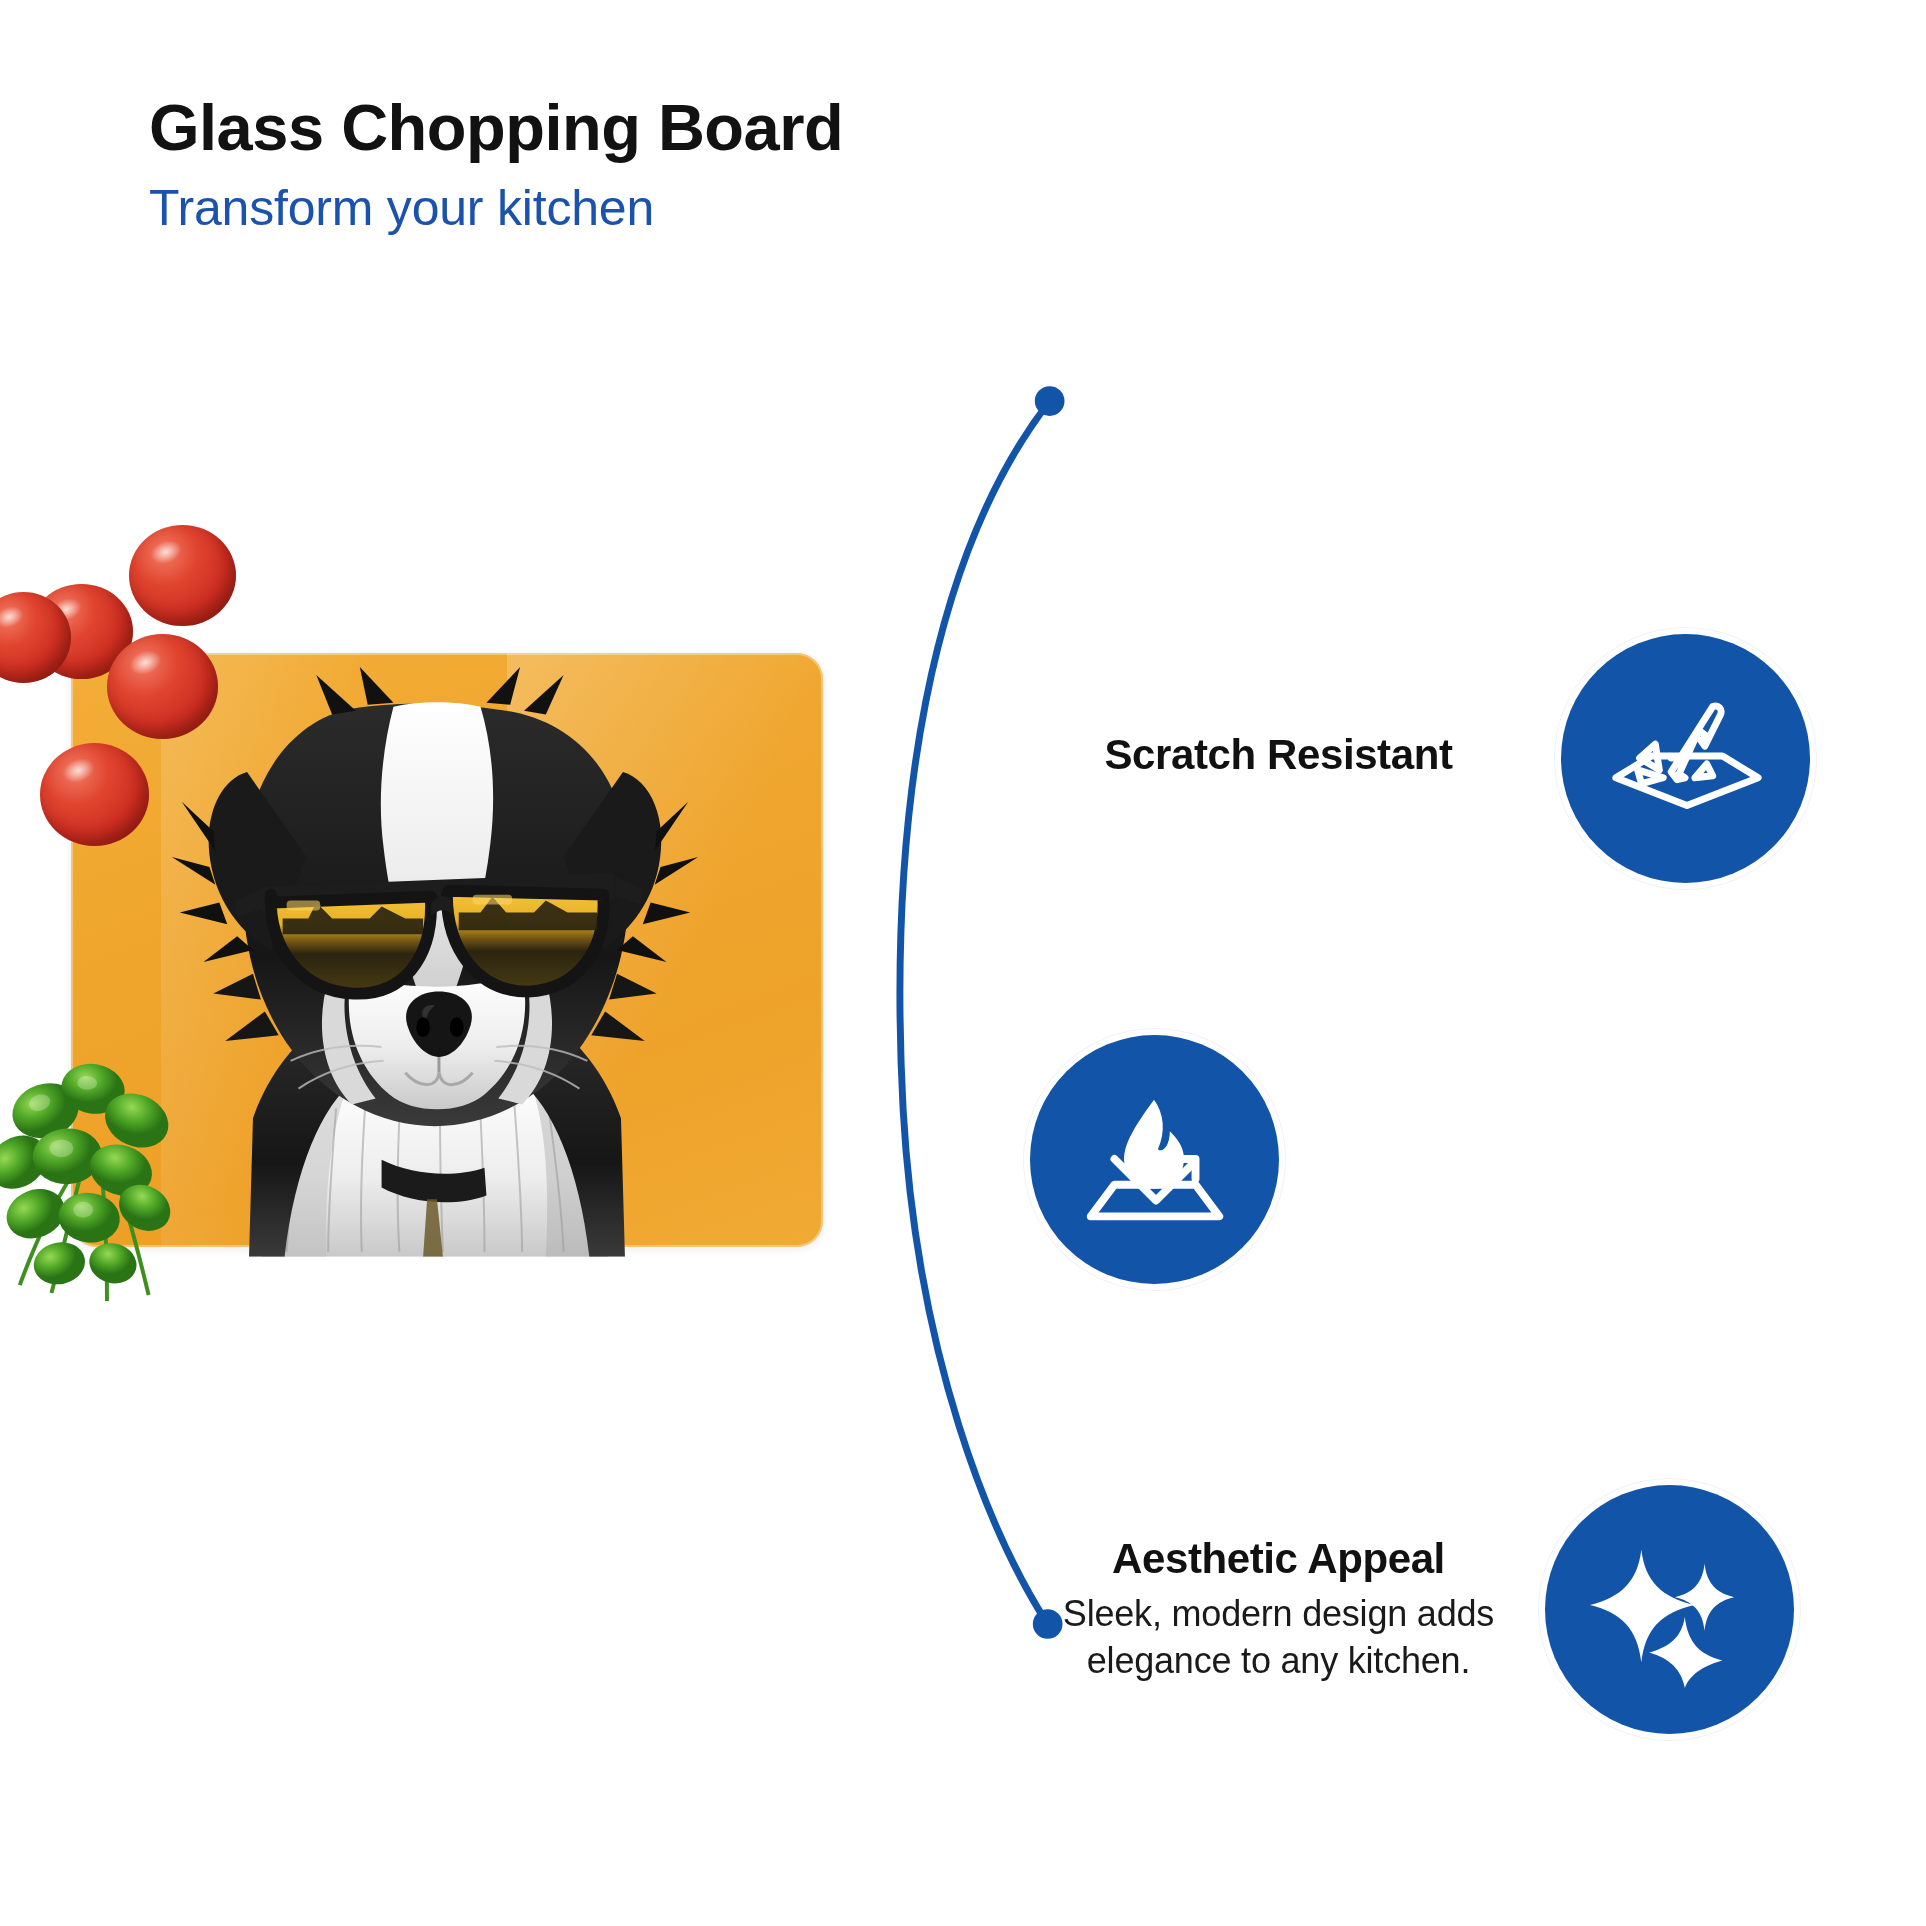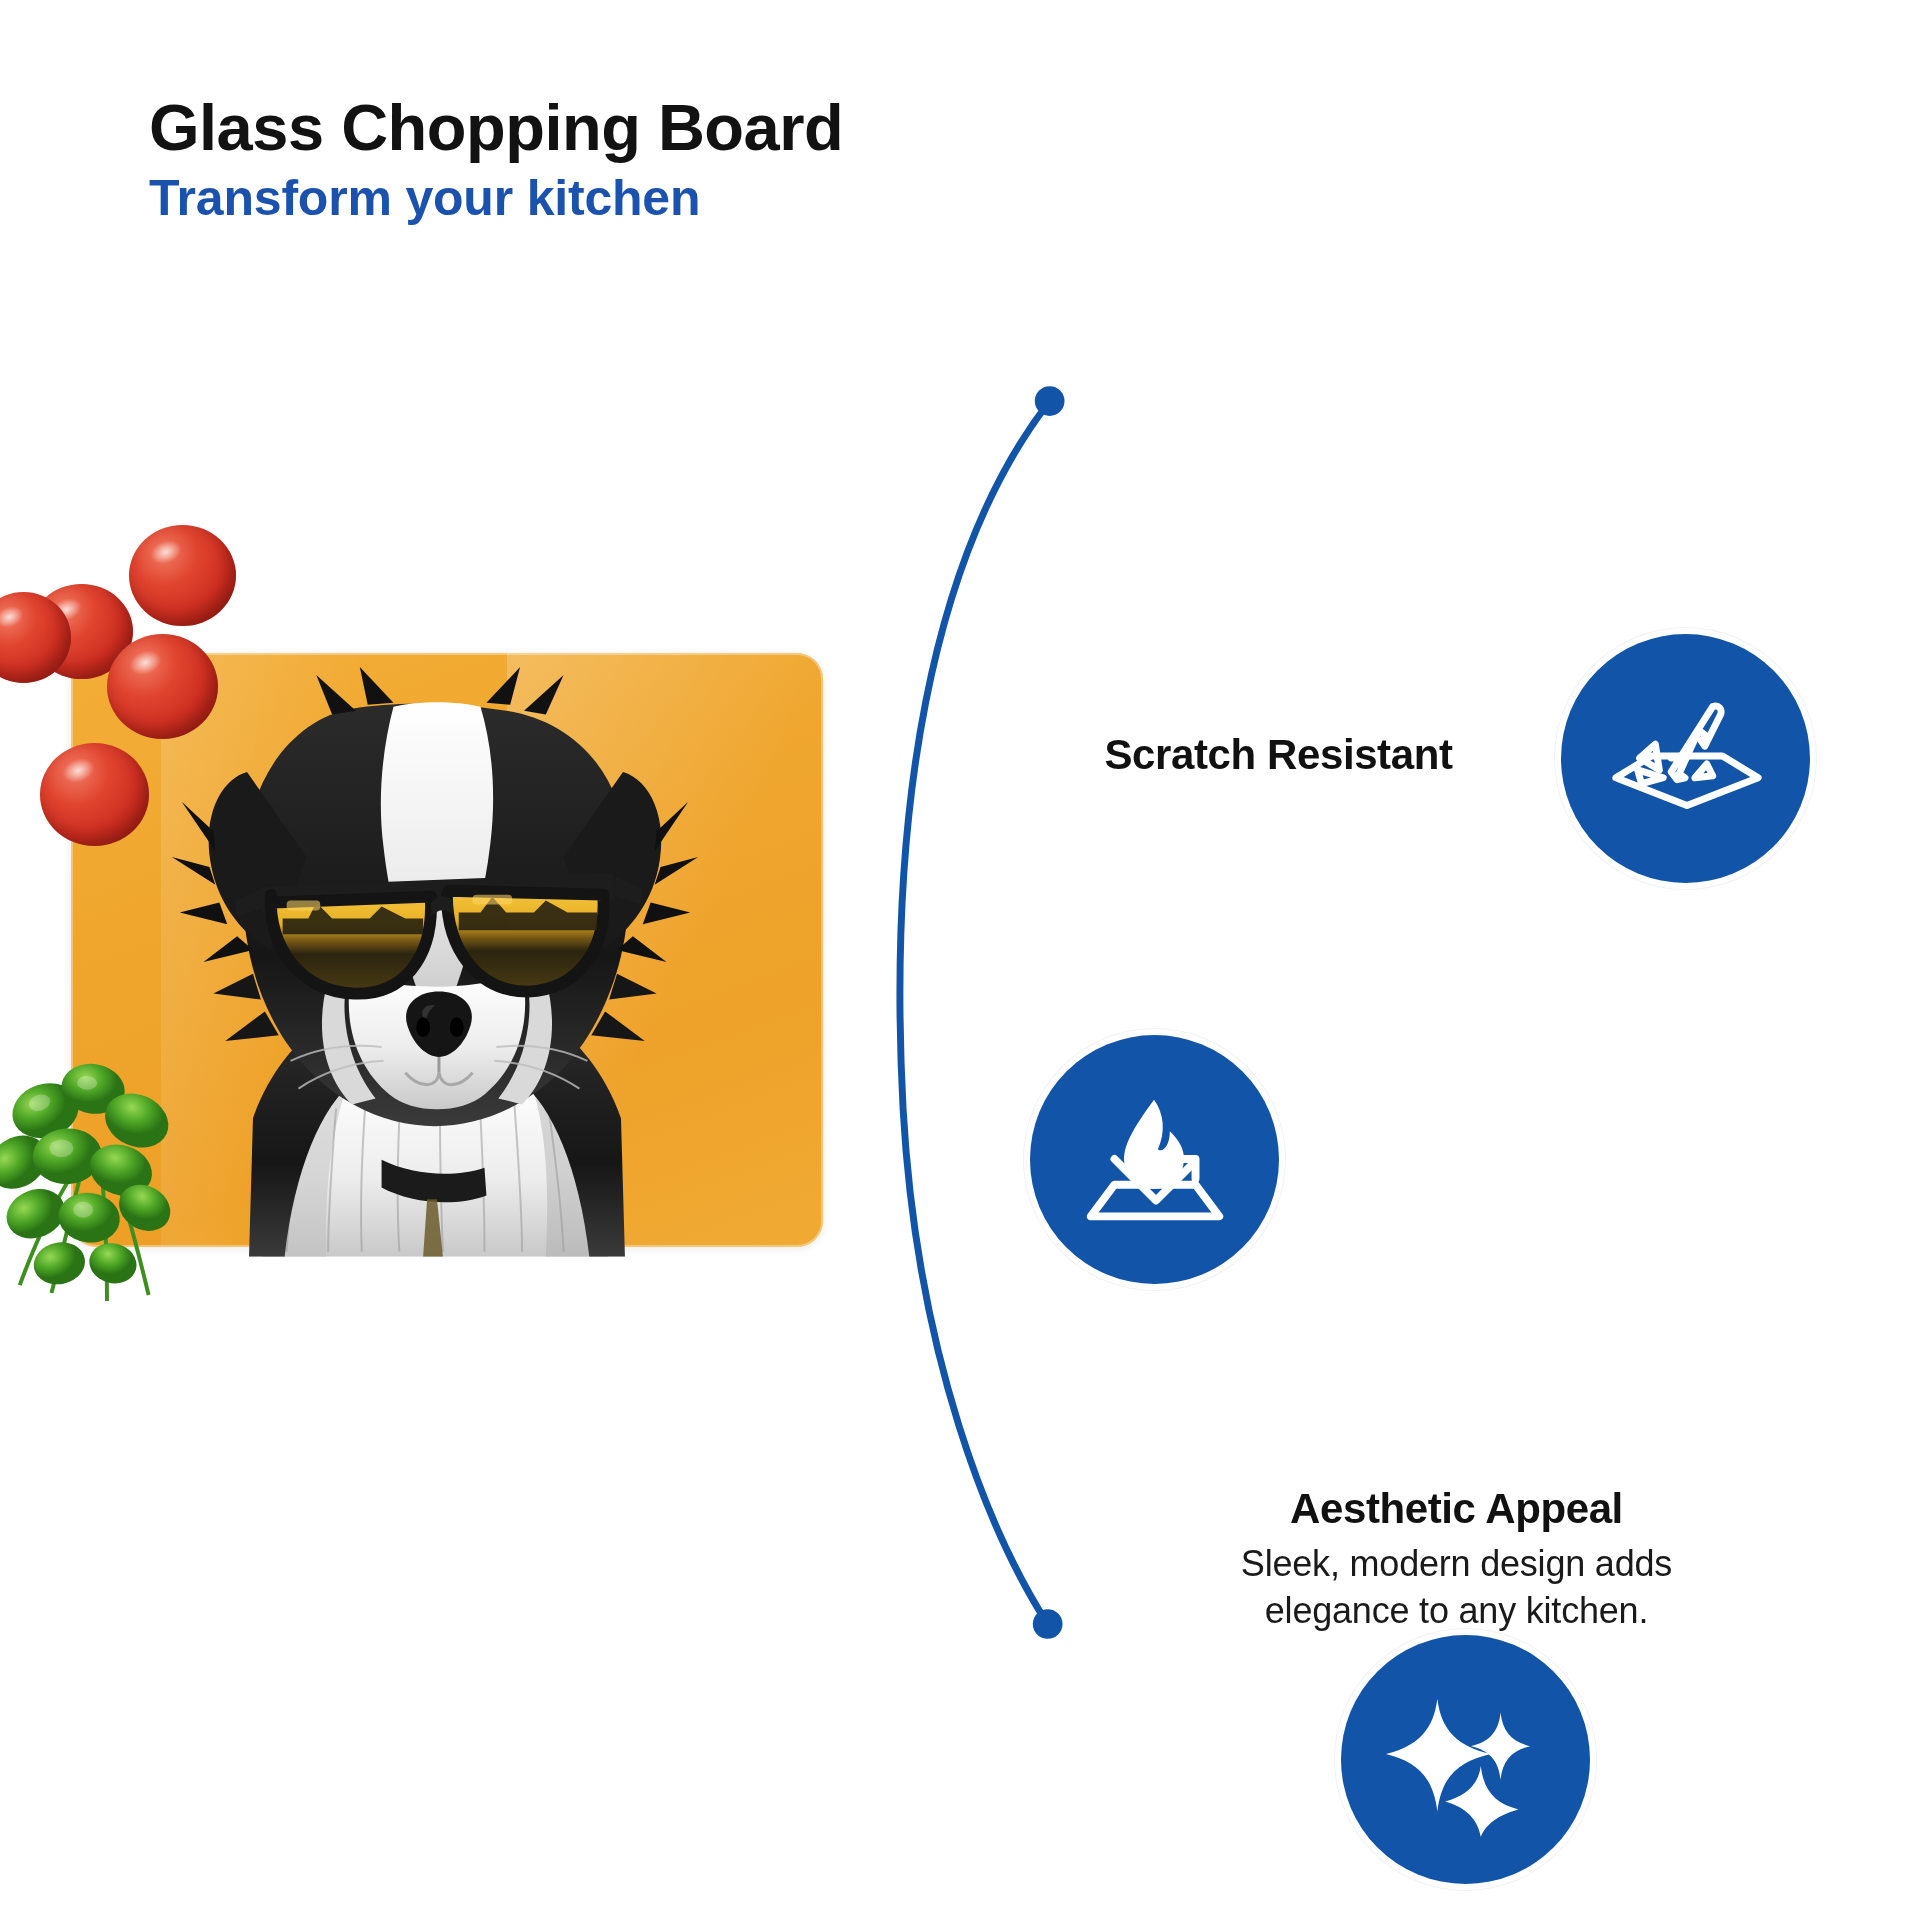--- a/index.html
+++ b/index.html
@@ -16,22 +16,22 @@
   }
 
   
   .header { position: absolute; left: 149px; top: 94px; }
   .title {
     font-size: 65px; font-weight: 800; color: #121212;
     letter-spacing: -0.5px; line-height: 1.05;
     font-family: "Liberation Sans", sans-serif;
   }
   .subtitle {
-    font-size: 50px; font-weight: 700; color: #1A52AD;
-    letter-spacing: -0.2px; margin-top: 7px;
+    font-size: 50px; font-weight: 400; color: #1A52AD;
+    letter-spacing: -0.2px; margin-top: 17px;
     font-family: "Liberation Sans", sans-serif;
   }
 
   
   .product-stage {
     position: absolute;
     left: 0px; top: 594px;
     width: 891px; height: 723px;
   }
   .board {
@@ -113,21 +113,21 @@
     border-radius: 50%;
     background: #1254A8;
     display: flex; align-items: center; justify-content: center;
     box-shadow: 0 0 0 6px #ffffff, 0 0 0 7px #f2f2f2;
   }
   .icon-circle svg { display: block; }
 
   .f1 { top: 228px; }
   .f2 { top: 634px; gap: 16px; }
   .f3 { top: 1035px; }
-  .f4 { top: 1485px; flex-direction: column; }
+  .f4 { top: 1485px; }
 </style>
 </head>
 <body>
 
 <div id="page">
 
   <div class="header">
     <div class="title">Glass Chopping Board</div>
     <div class="subtitle">Transform your kitchen</div>
   </div>

